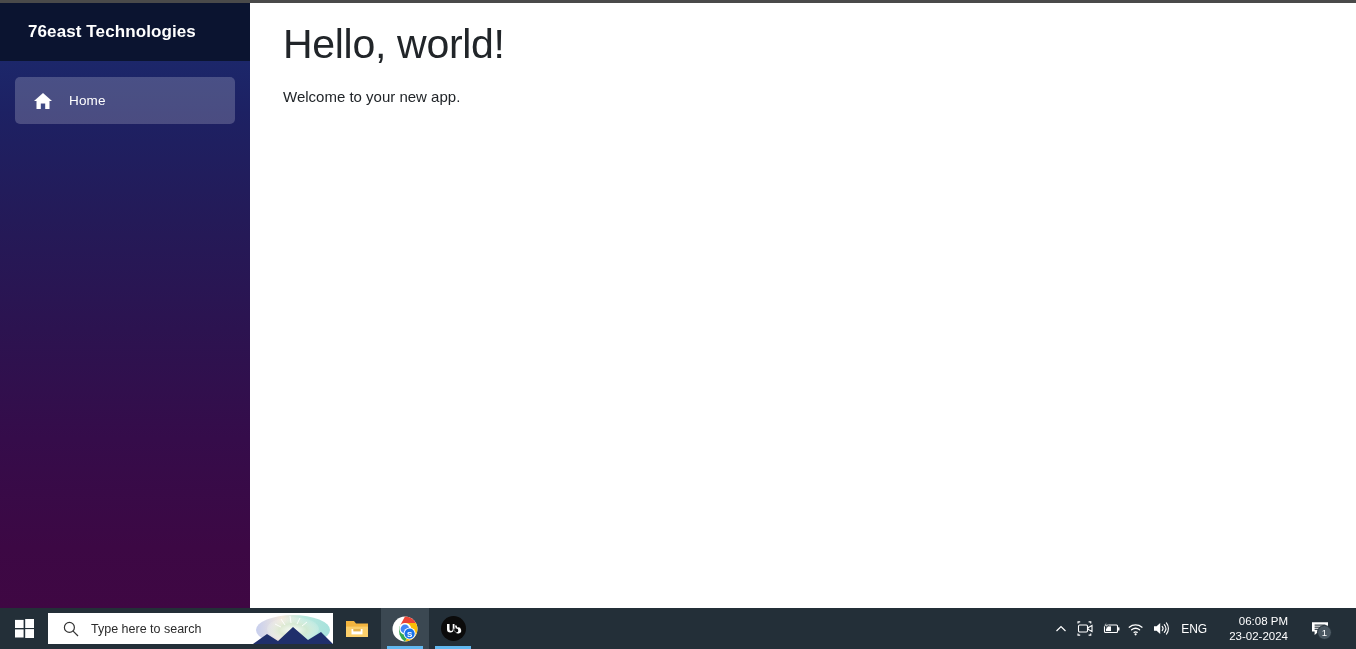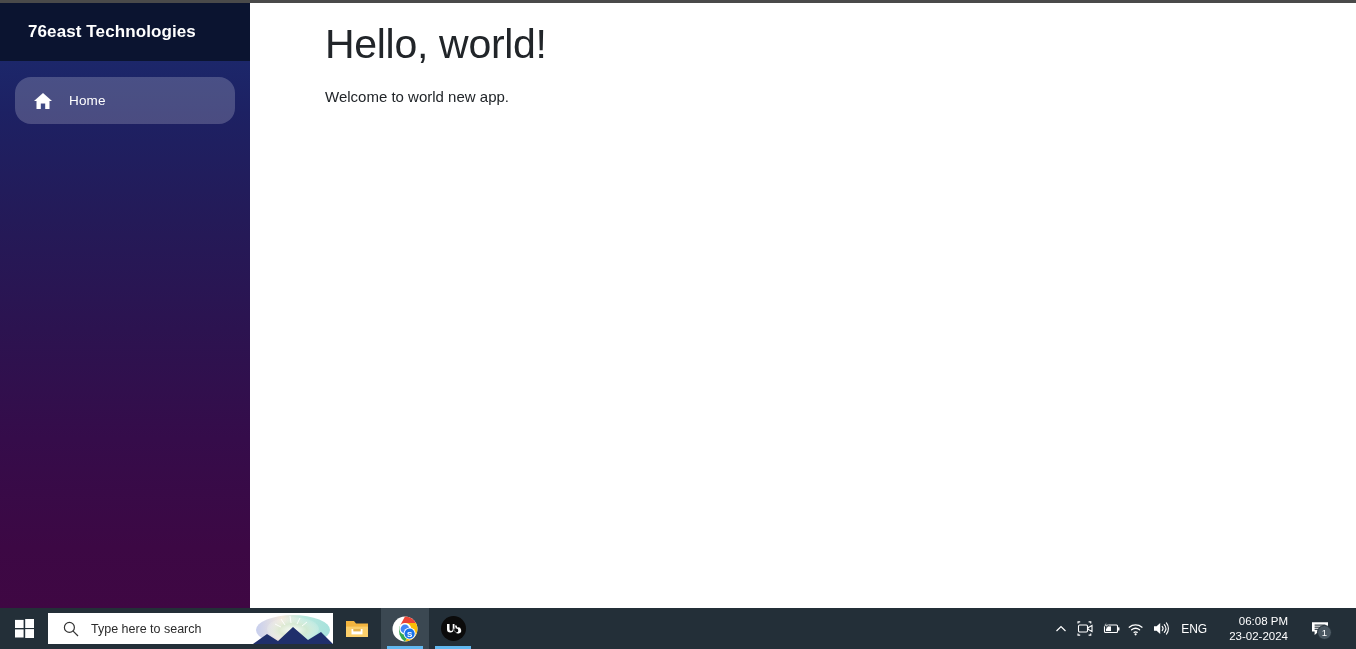--- a/index.html
+++ b/index.html
@@ -57,21 +57,21 @@
     white-space: nowrap;
   }
   #sidebar-nav {
     padding: 16px 15px 0 15px;
     box-sizing: border-box;
   }
   .nav-item {
     display: flex;
     align-items: center;
     height: 47px;
-    border-radius: 16px;
+    border-radius: 5px;
     padding-left: 17px;
     box-sizing: border-box;
     margin-bottom: 9px;
     cursor: pointer;
     user-select: none;
   }
   .nav-item.active {
     background: rgba(255,255,255,0.20);
   }
   .nav-icon {
@@ -92,21 +92,20 @@
   }
 
   
   #content {
     flex: 1 1 auto;
     height: 100%;
     background: #ffffff;
     padding: 18px 0 0 33px;
     box-sizing: border-box;
     overflow: hidden;
-    margin-left: 42px;
   }
   #page-title {
     font-size: 41px;
     font-weight: normal;
     color: #212529;
     margin: 0 0 18px 0;
     line-height: 1.15;
     letter-spacing: -0.3px;
   }
   #page-subtitle {
@@ -281,21 +280,21 @@
         </span>
         <span class="nav-label">Home</span>
       </div>
 
 
     </nav>
   </aside>
 
   <main id="content">
     <h1 id="page-title">Hello, world!</h1>
-    <p id="page-subtitle">Welcome to world new app.</p>
+    <p id="page-subtitle">Welcome to your new app.</p>
   </main>
 
 </div>
 
 <div id="browser-strip"></div>
 
 <div id="taskbar">
 
   <div id="start-button">
     <svg width="19" height="19" viewBox="0 0 19 19" aria-hidden="true">

